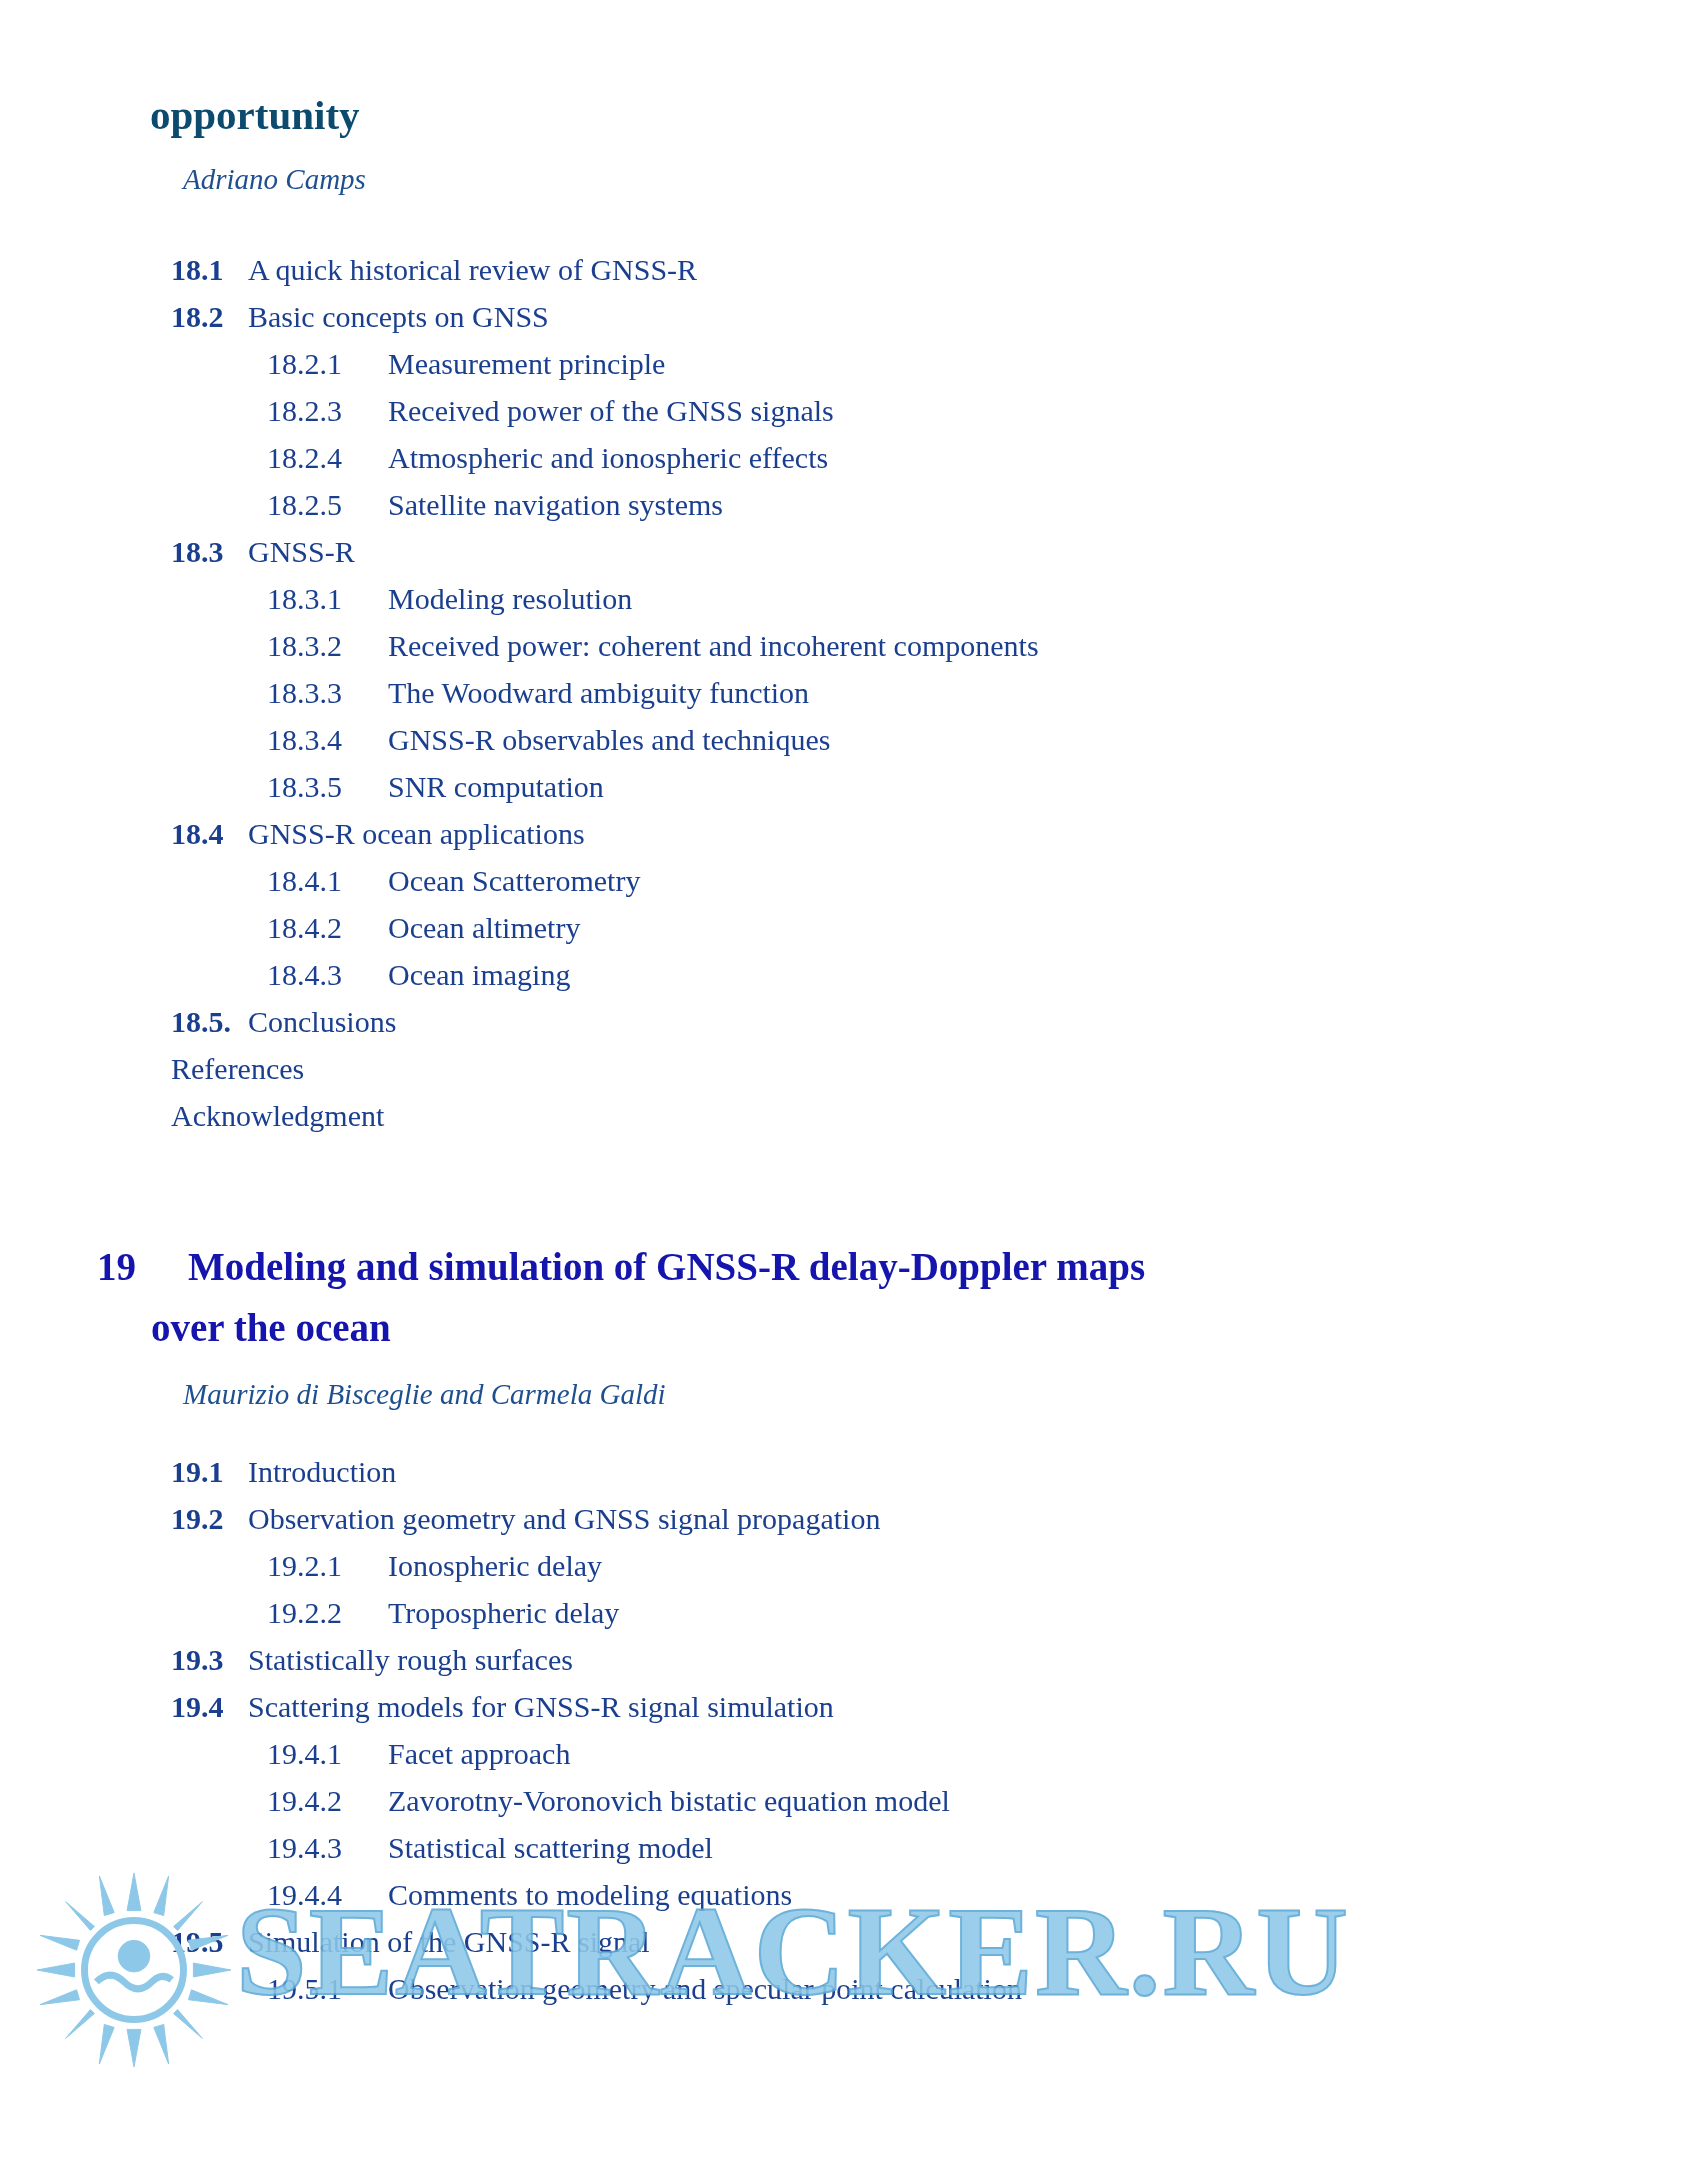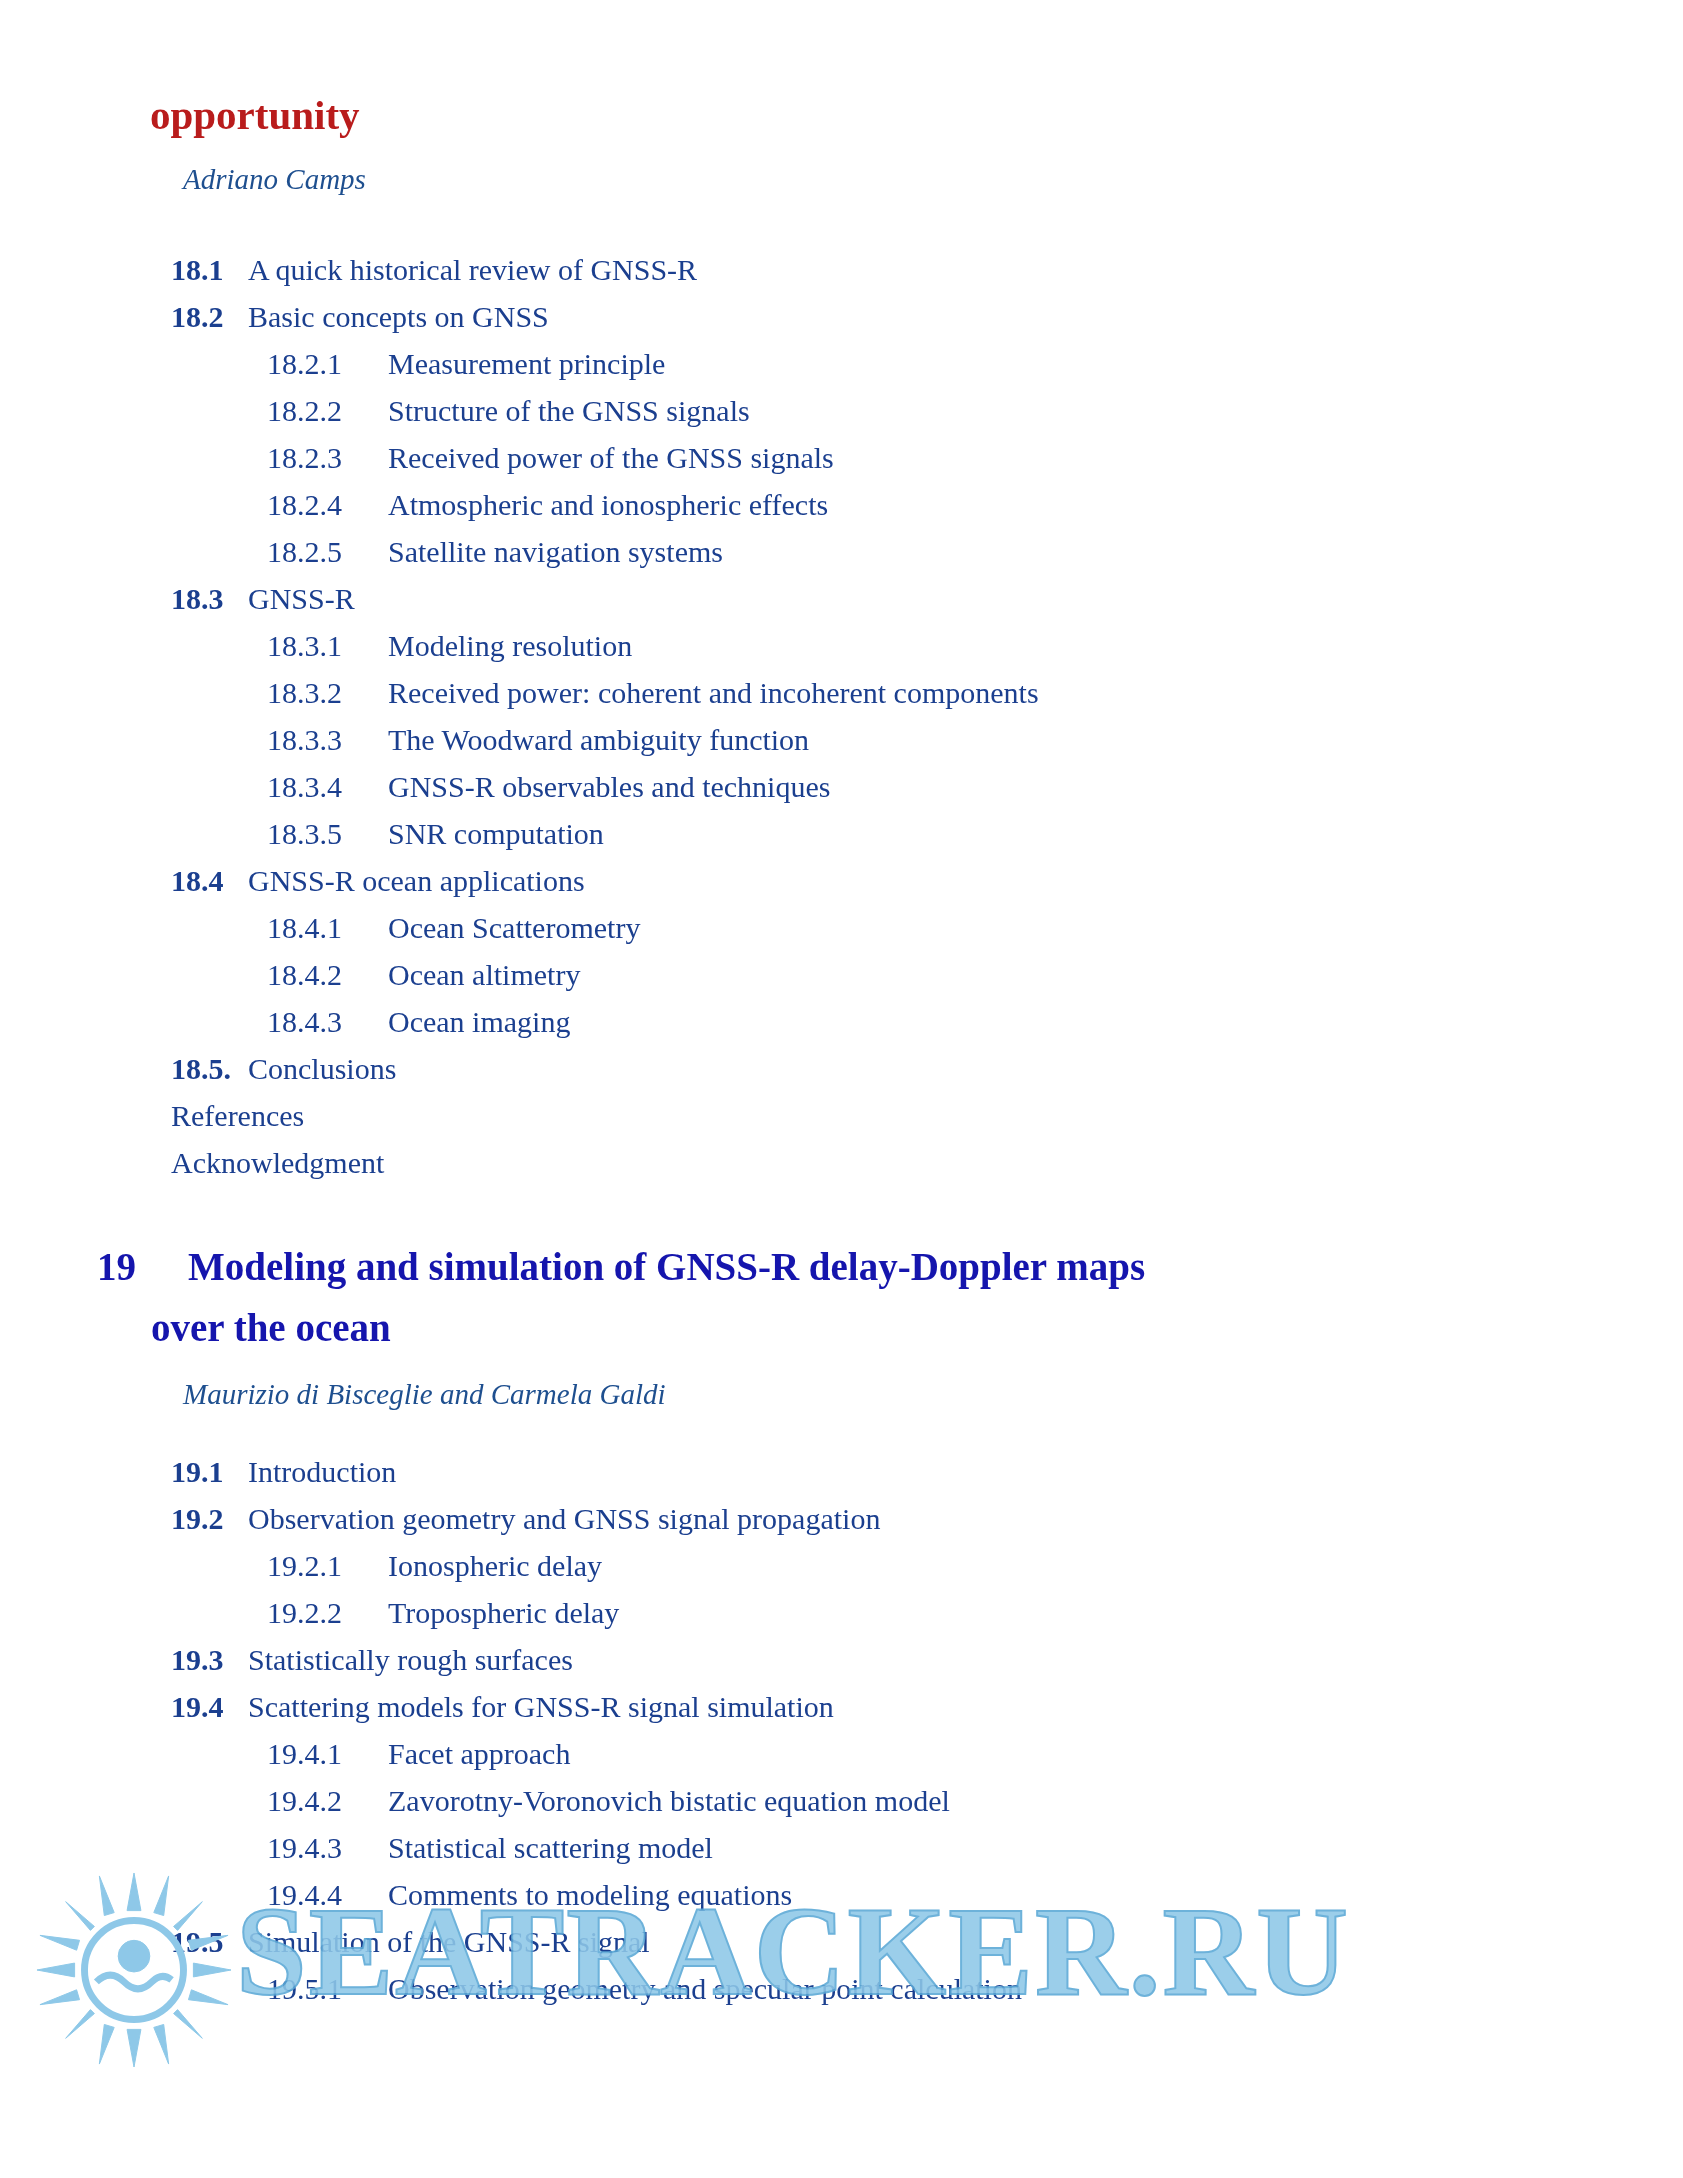--- a/index.html
+++ b/index.html
@@ -27,21 +27,21 @@
     z-index: 3;
   }
 
   
   .ch18-title {
     position: absolute;
     left: 150px;
     top: 91px;
     font-size: 41px;
     font-weight: bold;
-    color: #b91c1c;
+    color: #0c4a6e;
     letter-spacing: 0px;
   }
   .ch18-author {
     position: absolute;
     left: 183px;
     top: 163px;
     font-size: 29px;
     font-style: italic;
     color: #1e4f8f;
   }
@@ -141,21 +141,20 @@
 
   <div class="content">
 
     <div class="ch18-title">opportunity</div>
     <div class="ch18-author">Adriano Camps</div>
 
     <div class="toc18">
       <div class="toc-line lvl1"><span class="num">18.1</span><span class="txt">A quick historical review of GNSS-R</span></div>
       <div class="toc-line lvl1"><span class="num">18.2</span><span class="txt">Basic concepts on GNSS</span></div>
       <div class="toc-line lvl2"><span class="num">18.2.1</span><span class="txt">Measurement principle</span></div>
-      <div class="toc-line lvl2"><span class="num">18.2.2</span><span class="txt">Structure of the GNSS signals</span></div>
       <div class="toc-line lvl2"><span class="num">18.2.3</span><span class="txt">Received power of the GNSS signals</span></div>
       <div class="toc-line lvl2"><span class="num">18.2.4</span><span class="txt">Atmospheric and ionospheric effects</span></div>
       <div class="toc-line lvl2"><span class="num">18.2.5</span><span class="txt">Satellite navigation systems</span></div>
       <div class="toc-line lvl1"><span class="num">18.3</span><span class="txt">GNSS-R</span></div>
       <div class="toc-line lvl2"><span class="num">18.3.1</span><span class="txt">Modeling resolution</span></div>
       <div class="toc-line lvl2"><span class="num">18.3.2</span><span class="txt">Received power: coherent and incoherent components</span></div>
       <div class="toc-line lvl2"><span class="num">18.3.3</span><span class="txt">The Woodward ambiguity function</span></div>
       <div class="toc-line lvl2"><span class="num">18.3.4</span><span class="txt">GNSS-R observables and techniques</span></div>
       <div class="toc-line lvl2"><span class="num">18.3.5</span><span class="txt">SNR computation</span></div>
       <div class="toc-line lvl1"><span class="num">18.4</span><span class="txt">GNSS-R ocean applications</span></div>

